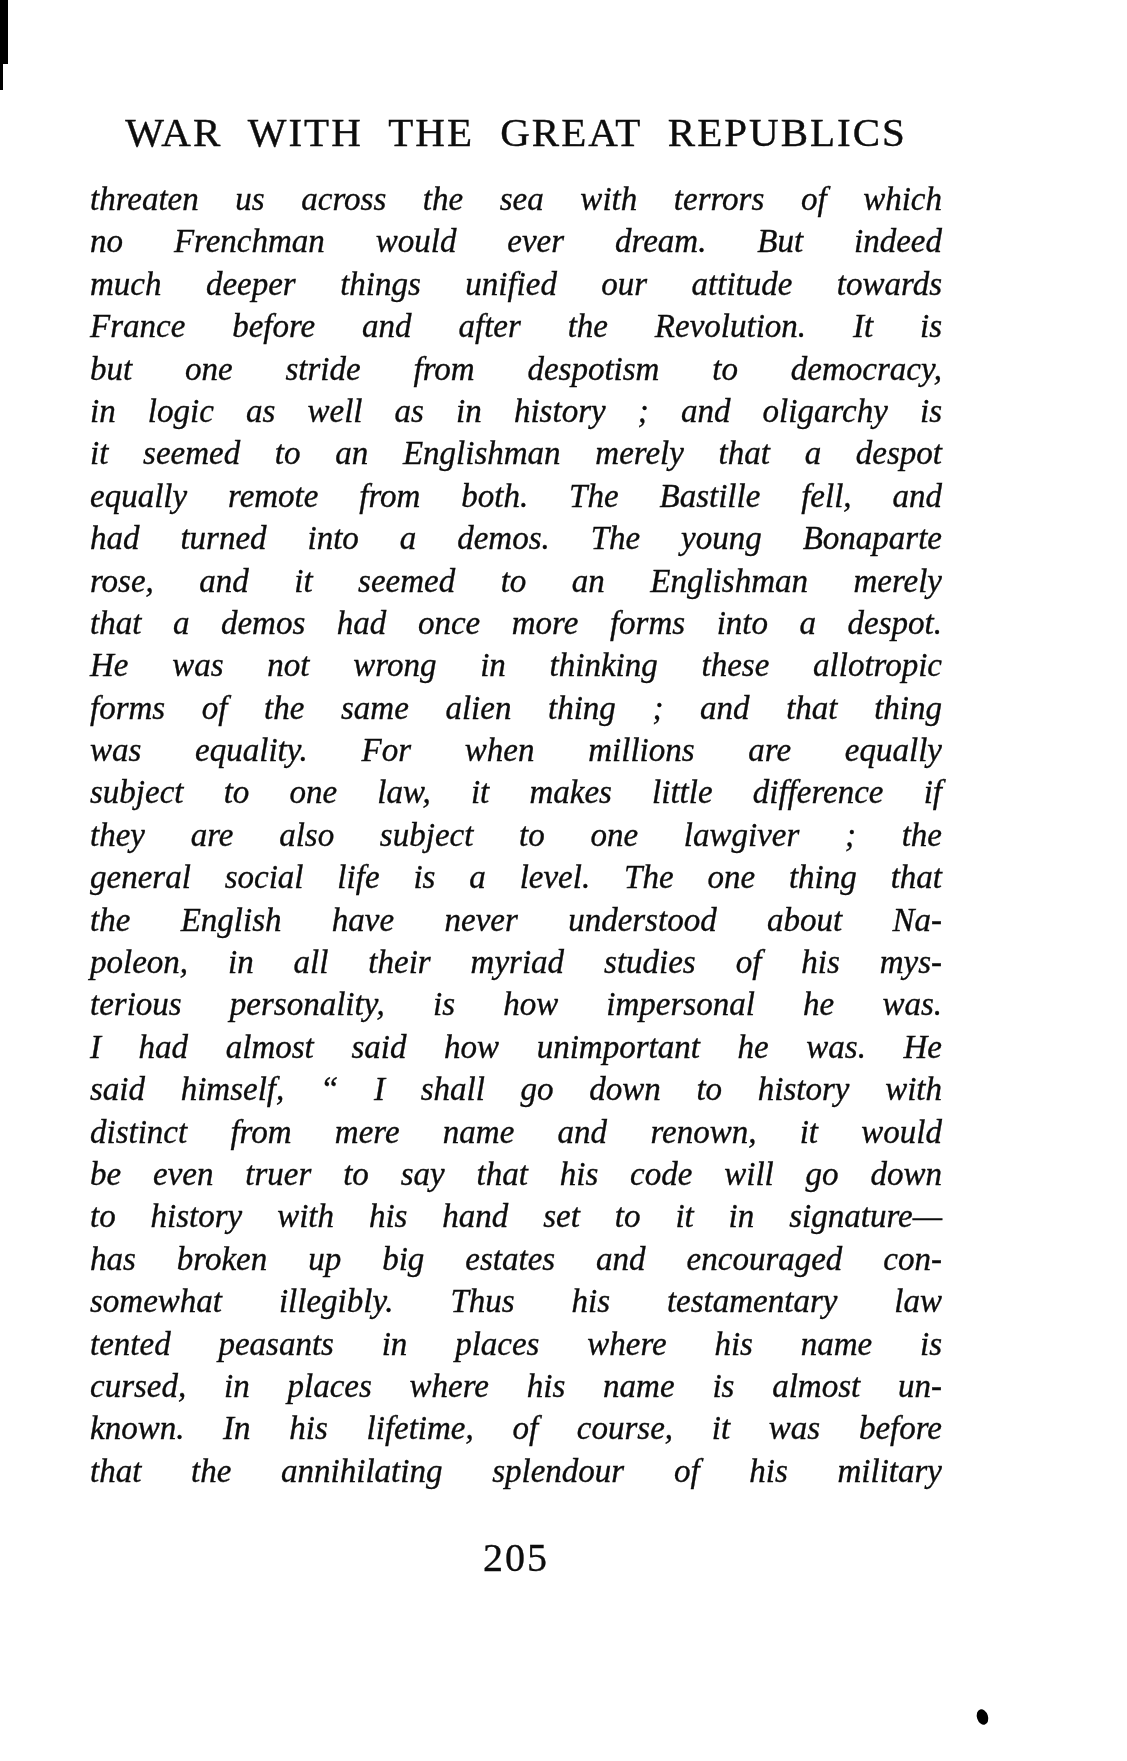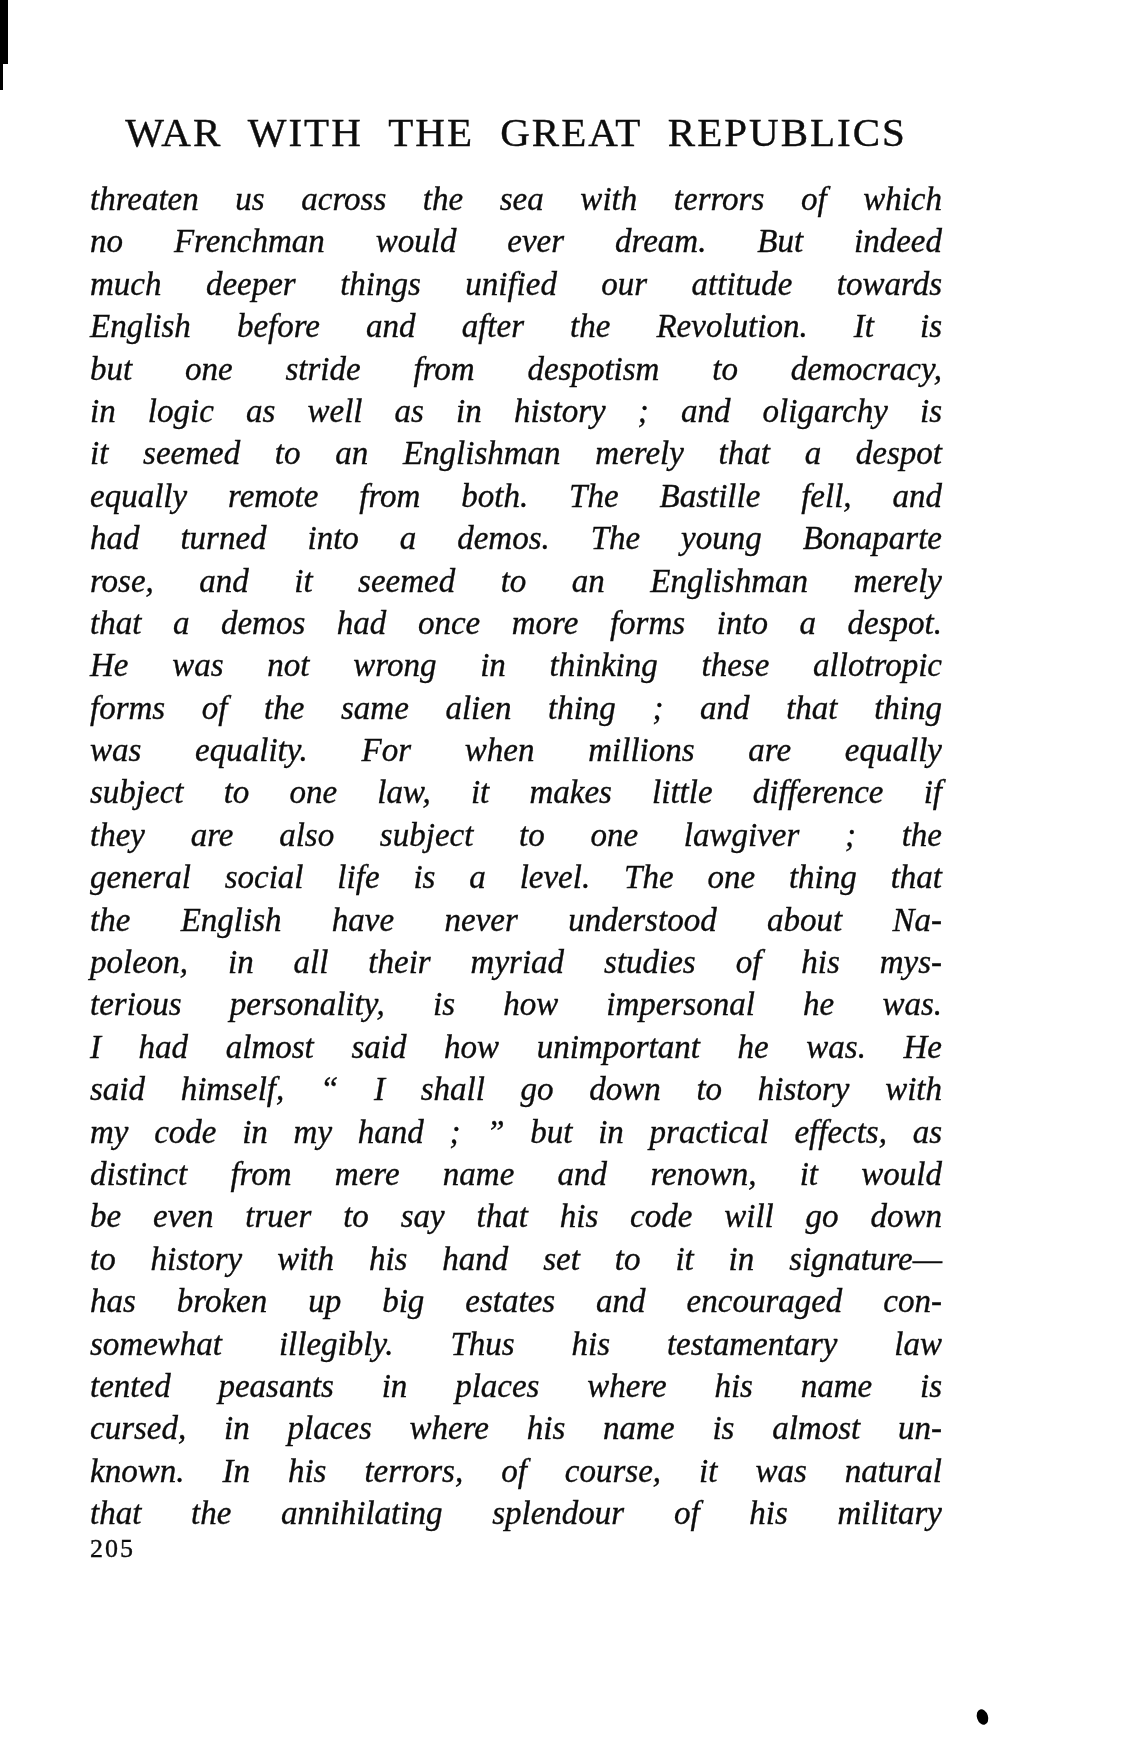--- a/index.html
+++ b/index.html
@@ -55,22 +55,22 @@
     text-align: justify;
     text-align-last: justify;
     white-space: nowrap;
     font-style: italic;
     -webkit-text-stroke: 0.35px #0d0d0d;
   }
   .page-number {
     position: absolute;
     left: 90px; top: 1534px;
     width: 852px;
-    text-align: left;
-    font-size: 26px;
+    text-align: center;
+    font-size: 40px;
     letter-spacing: 2px;
     -webkit-text-stroke: 0.35px #0d0d0d;
   }
   .ink-dot {
     position: absolute;
     left: 977px; top: 1709px;
     width: 11px; height: 16px;
     background: #000000;
     border-radius: 50%;
     transform: rotate(-18deg);
@@ -82,47 +82,46 @@
 <div class="page">
   <div class="scan-artifact-bar"></div>
   <div class="scan-artifact-line"></div>
 
   <h1 class="running-header">WAR WITH THE GREAT REPUBLICS</h1>
 
   <div class="body-text" id="body-lines">
       <div class="line">threaten us across the sea with terrors of which</div>
       <div class="line">no Frenchman would ever dream.  But indeed</div>
       <div class="line">much deeper things unified our attitude towards</div>
-      <div class="line">English before and after the Revolution.  It is</div>
+      <div class="line">France before and after the Revolution.  It is</div>
       <div class="line">but one stride from despotism to democracy,</div>
       <div class="line">in logic as well as in history ; and oligarchy is</div>
       <div class="line">it seemed to an Englishman merely that a despot</div>
       <div class="line">equally remote from both.  The Bastille fell, and</div>
       <div class="line">had turned into a demos.  The young Bonaparte</div>
       <div class="line">rose, and it seemed to an Englishman merely</div>
       <div class="line">that a demos had once more forms into a despot.</div>
       <div class="line">He was not wrong in thinking these allotropic</div>
       <div class="line">forms of the same alien thing ; and that thing</div>
       <div class="line">was equality.  For when millions are equally</div>
       <div class="line">subject to one law, it makes little difference if</div>
       <div class="line">they are also subject to one lawgiver ; the</div>
       <div class="line">general social life is a level.  The one thing that</div>
       <div class="line">the English have never understood about Na-</div>
       <div class="line">poleon, in all their myriad studies of his mys-</div>
       <div class="line">terious personality, is how impersonal he was.</div>
       <div class="line">I had almost said how unimportant he was.  He</div>
       <div class="line">said himself, “ I shall go down to history with</div>
-      <div class="line">my code in my hand ; ” but in practical effects, as</div>
       <div class="line">distinct from mere name and renown, it would</div>
       <div class="line">be even truer to say that his code will go down</div>
       <div class="line">to history with his hand set to it in signature—</div>
       <div class="line">has broken up big estates and encouraged con-</div>
       <div class="line">somewhat illegibly.  Thus his testamentary law</div>
       <div class="line">tented peasants in places where his name is</div>
       <div class="line">cursed, in places where his name is almost un-</div>
-      <div class="line">known.  In his terrors, of course, it was natural</div>
+      <div class="line">known.  In his lifetime, of course, it was before</div>
       <div class="line">that the annihilating splendour of his military</div>
     </div>
 
   <div class="page-number">205</div>
 
   <div class="ink-dot"></div>
 </div>
 
 </body></html>

